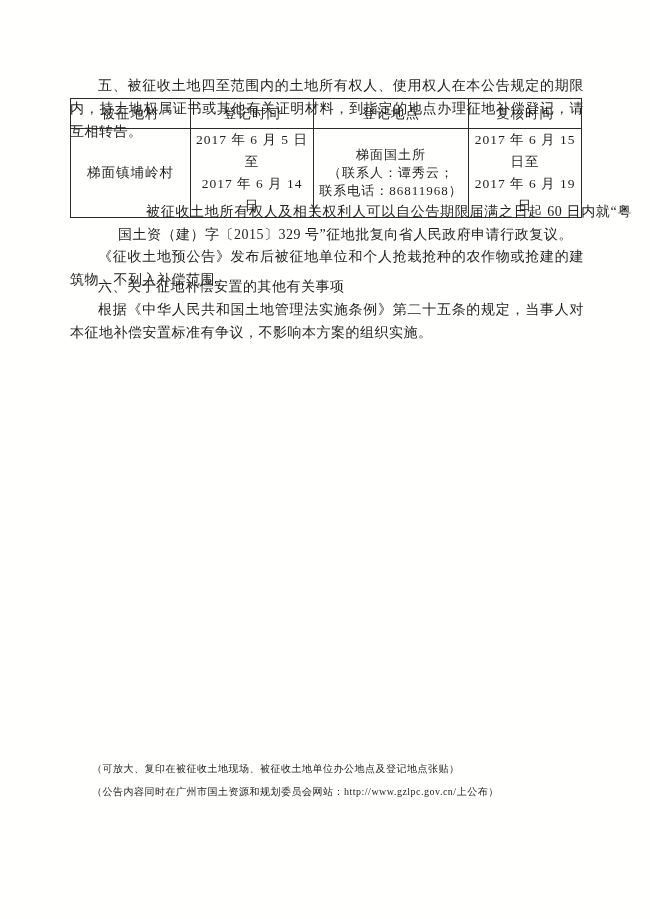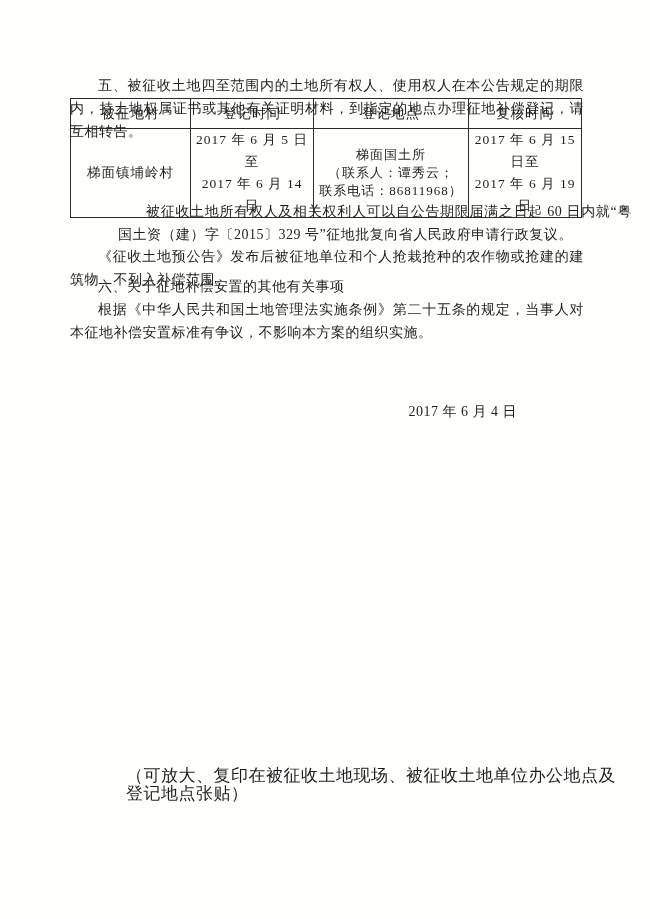--- a/index.html
+++ b/index.html
@@ -63,24 +63,23 @@
     top: 389px;
     width: 447px;
     font-size: 14px;
     text-align: right;
     letter-spacing: 0.5px;
   }
   .footer-note {
     position: absolute;
     left: 92px;
     width: 500px;
-    font-size: 17px;
+    font-size: 10px;
     line-height: 18px;
     letter-spacing: 0.5px;
-    margin-left: 34px;
   }
   .fn1 { top: 750px; }
   .fn2 { top: 773px; }
 </style>
 </head>
 <body>
 
 <div class="page">
 
   <p class="para p1">五、被征收土地四至范围内的土地所有权人、使用权人在本公告规定的期限内，持土地权属证书或其他有关证明材料，到指定的地点办理征地补偿登记，请互相转告。</p>
@@ -120,18 +119,18 @@
 
   <p class="para p2">被征收土地所有权人及相关权利人可以自公告期限届满之日起 60 日内就“粤国土资（建）字〔2015〕329 号”征地批复向省人民政府申请行政复议。</p>
 
   <p class="para p3">《征收土地预公告》发布后被征地单位和个人抢栽抢种的农作物或抢建的建筑物，不列入补偿范围。</p>
 
   <p class="para h6">六、关于征地补偿安置的其他有关事项</p>
 
   <p class="para p4">根据《中华人民共和国土地管理法实施条例》第二十五条的规定，当事人对本征地补偿安置标准有争议，不影响本方案的组织实施。</p>
 
 
-  <p class="date-line">2017 年 6 月 4 日</p>
 
   <p class="footer-note fn1">（可放大、复印在被征收土地现场、被征收土地单位办公地点及登记地点张贴）</p>
 
+  <p class="footer-note fn2">（公告内容同时在广州市国土资源和规划委员会网站：http://www.gzlpc.gov.cn/上公布）</p>
 
 </div>
 
 </body></html>

